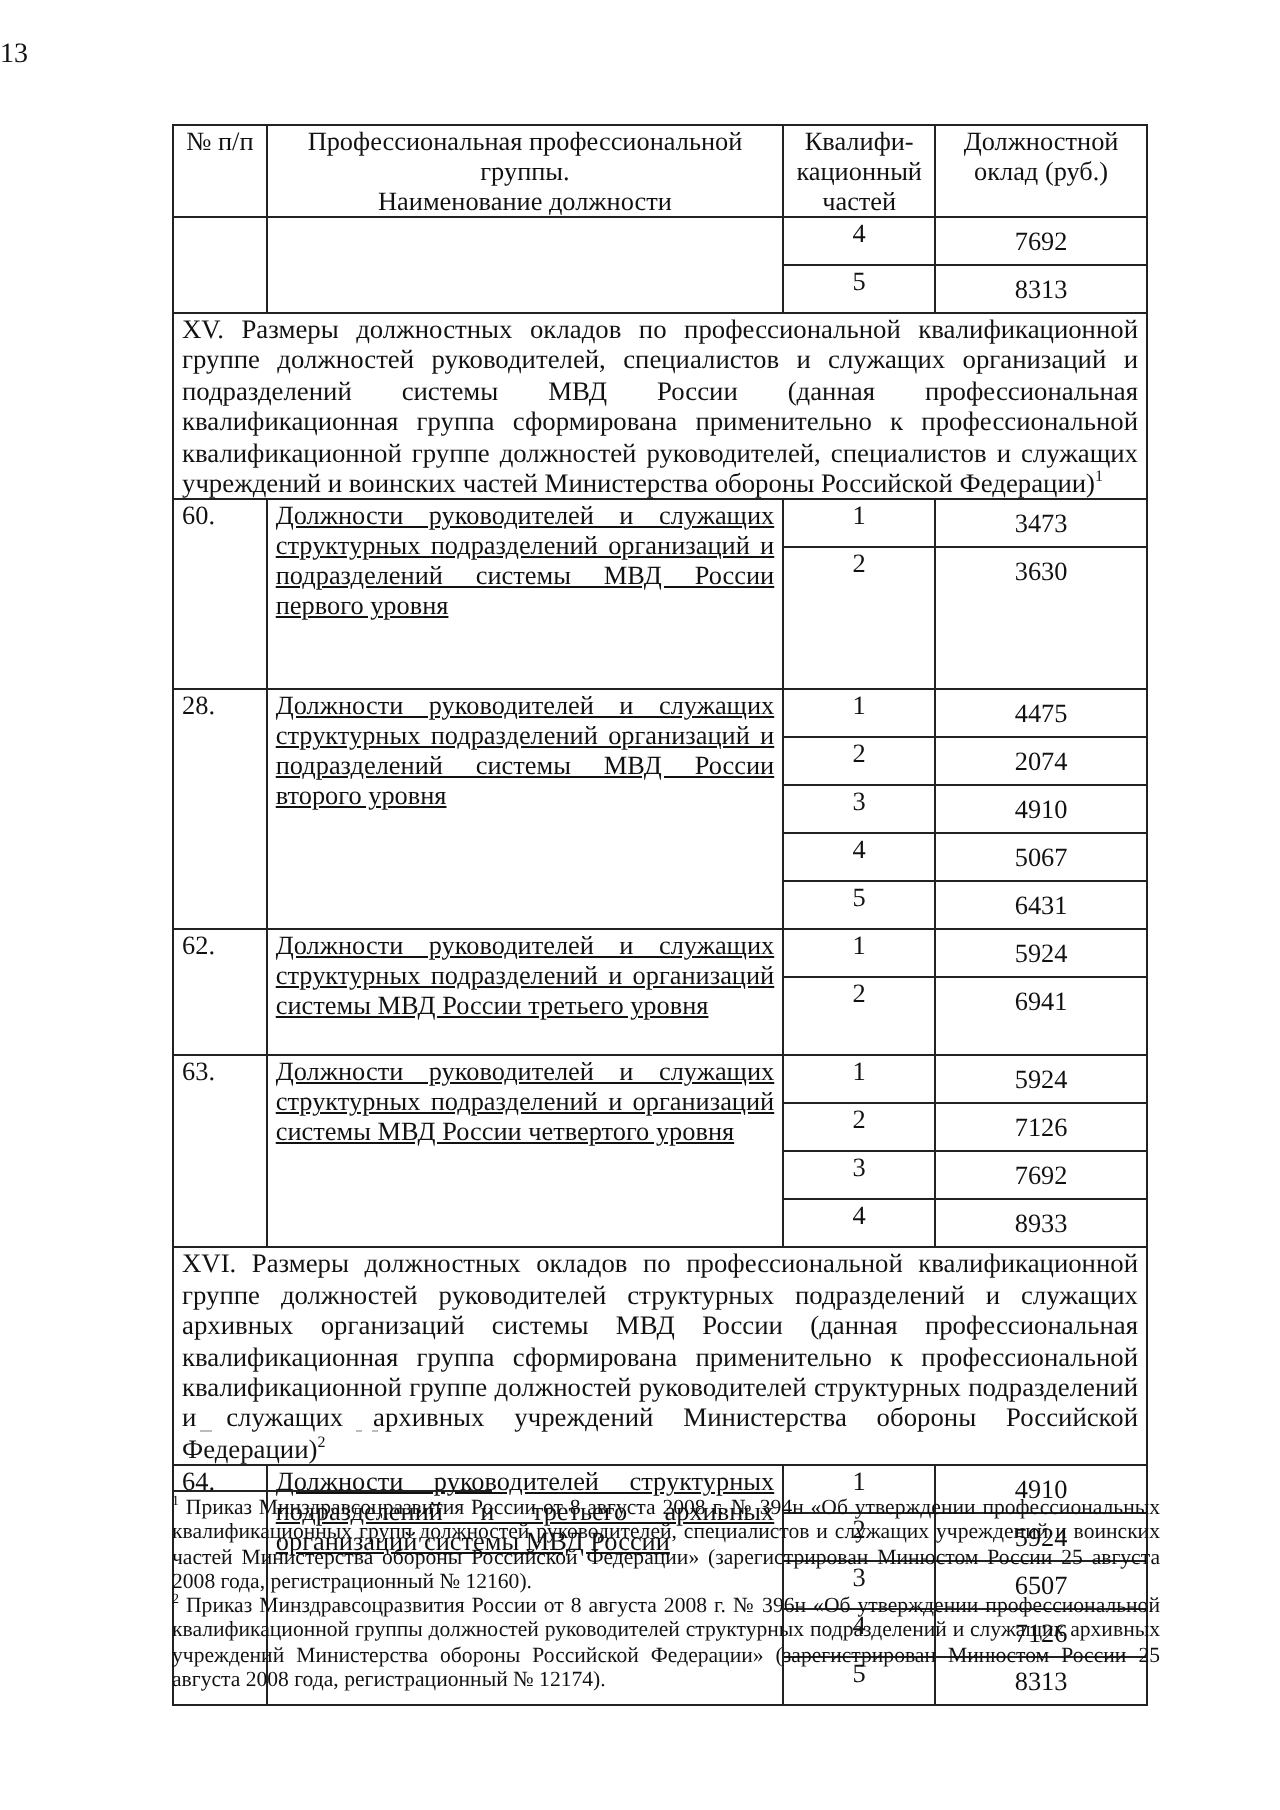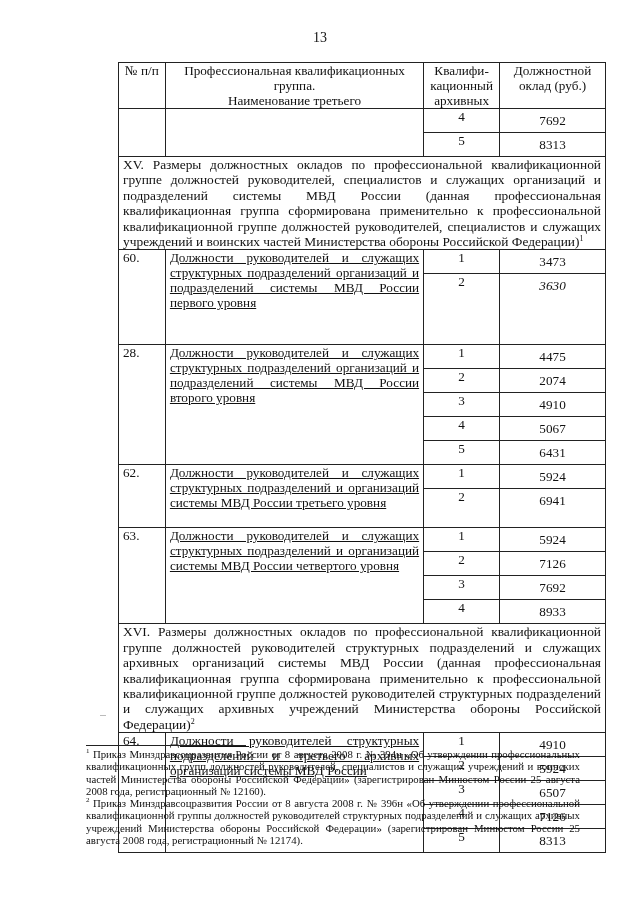--- a/index.html
+++ b/index.html
@@ -1,18 +1,18 @@
 <!DOCTYPE html>
 <html><head>
 <meta charset="utf-8">
 <style>
   html, body { margin: 0; padding: 0; background: #ffffff; }
   body { width: 640px; height: 905px; position: relative; font-family: "Liberation Serif", serif; color: #111; overflow: hidden; }
-  .page-num { position: absolute; top: 30px; left: 0; width: 640px; text-align: center; font-size: 14px; }
-  table.main { position: absolute; left: 86px; top: 62px; width: 488px; border-collapse: collapse; font-size: 13.2px; line-height: 15px; margin-left: 32px; }
+  .page-num { position: absolute; top: 20px; left: 0; width: 640px; text-align: left; font-size: 14px; }
+  table.main { position: absolute; left: 86px; top: 62px; width: 488px; border-collapse: collapse; font-size: 13.2px; line-height: 15px; }
   table.main td { border: 1px solid #222; vertical-align: top; padding: 0 4px; }
   col.c1 { width: 47px; } col.c2 { width: 259px; } col.c3 { width: 76px; } col.c4 { width: 106px; }
   .hdr td { text-align: center; padding-top: 3px; padding-bottom: 1px; }
   .num { text-align: left; }
   .desc { text-align: justify; text-align-last: left; text-decoration: underline; }
   .section td { font-weight: normal; text-align: justify; font-size: 13.4px; line-height: 15.4px; padding: 2px 5px 2px 5px; }
   .section .last { text-align-last: left; }
   sup { font-size: 8px; line-height: 0; }
   .lv { text-align: center; padding: 0 !important; height: 15px; }
   .sal { text-align: center; padding: 4px !important; height: 15px; }
@@ -31,28 +31,28 @@
   <colgroup>
       <col class="c1">
       <col class="c2">
       <col class="c3">
       <col class="c4">
     </colgroup>
   <tbody id="tbody">
     <tr class="hdr">
       <td><span>№ п/п</span></td>
       <td>
-        <div>Профессиональная квалификационных</div>
-        <div>группа.</div>
-        <div>Наименование третьего</div>
+        <div>Профессиональная профессиональной</div>
+        <div>группы.</div>
+        <div>Наименование должности</div>
       </td>
       <td>
         <div>Квалифи-</div>
         <div>кационный</div>
-        <div>архивных</div>
+        <div>частей</div>
       </td>
       <td>
         <div>Должностной</div>
         <div>оклад (руб.)</div>
       </td>
     </tr>
   <tr>
         <td rowspan="2"></td>
         <td rowspan="2"></td>
         <td class="lv">4</td>
@@ -66,21 +66,21 @@
         <td colspan="4" class="last"><span>XV. Размеры должностных окладов по профессиональной квалификационной группе должностей руководителей, специалистов и служащих организаций и подразделений системы МВД России (данная профессиональная квалификационная группа сформирована применительно к профессиональной квалификационной группе должностей руководителей, специалистов и служащих учреждений и воинских частей Министерства обороны Российской Федерации)</span><sup>1</sup></td>
       </tr>
       <tr>
         <td rowspan="2" class="num">60.</td>
         <td rowspan="2" class="desc">Должности руководителей и служащих структурных подразделений организаций и подразделений системы МВД России первого уровня</td>
         <td class="lv">1</td>
         <td class="sal">3473</td>
       </tr>
       <tr>
         <td class="lv" style="vertical-align: top; height: 62px;">2</td>
-        <td class="sal" style="vertical-align: top; height: 62px; font-style: italic;">3630</td>
+        <td class="sal" style="vertical-align: top; height: 62px;">3630</td>
       </tr>
       <tr>
         <td rowspan="5" class="num">28.</td>
         <td rowspan="5" class="desc">Должности руководителей и служащих структурных подразделений организаций и подразделений системы МВД России второго уровня</td>
         <td class="lv">1</td>
         <td class="sal">4475</td>
       </tr>
       <tr>
         <td class="lv">2</td>
         <td class="sal">2074</td>

